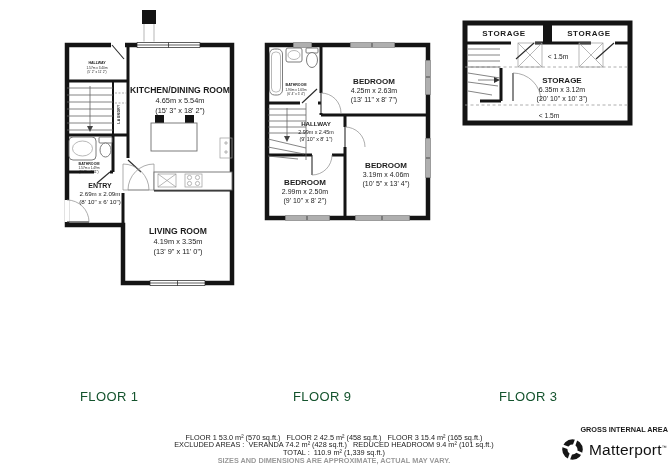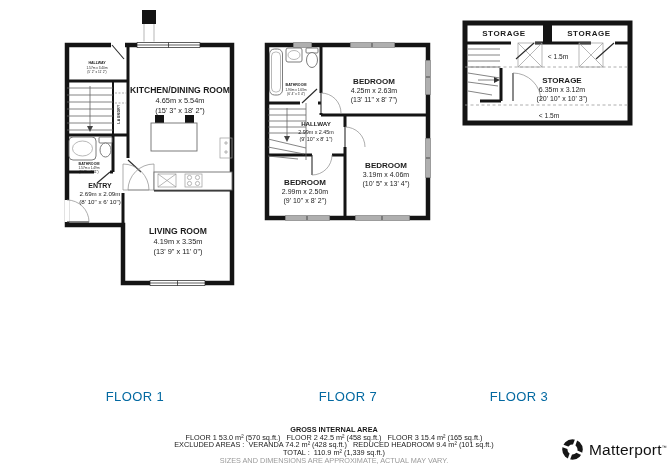--- a/index.html
+++ b/index.html
@@ -30,26 +30,26 @@
   .d2{font-size:7px;}
   .n3{font-size:7px;font-weight:600;}
   .d3{font-size:6.2px;}
   .n4{font-size:6.2px;font-weight:600;}
   .d4{font-size:5.4px;}
   .n5{font-size:3.6px;font-weight:600;}
   .d5{font-size:3.2px;}
   .n6{font-size:8px;font-weight:600;letter-spacing:.6px;}
   .note{font-size:6.6px;}
   .laundry-t{font-size:3.4px;font-weight:600;letter-spacing:.4px;}
-  .floor-label{position:absolute;width:110px;text-align:center;font-size:13px;
-    font-weight:500;letter-spacing:.4px;color:#0369a1;}
+  .floor-label{position:absolute;width:110px;text-align:left;font-size:13px;
+    font-weight:500;letter-spacing:.4px;color:#14532d;}
   .footer{position:absolute;left:0;right:0;top:426px;text-align:center;color:#191919;}
   .footer .fl{font-size:7.3px;line-height:7.7px;white-space:pre;}
-  .footer .ft{font-weight:600;}
-  .footer .fd{color:#9a9a9a;}
+  .footer .ft{font-weight:600;text-align:right;}
+  .footer .fd{color:#9a9a9a;font-weight:bold;}
   .logo{position:absolute;left:561px;top:438px;display:flex;align-items:center;gap:5px;}
   .logo-text{font-size:15.5px;font-weight:500;color:#101010;letter-spacing:.2px;}
   .logo-tm{font-size:5px;color:#101010;vertical-align:super;}
 </style>
 </head>
 <body>
 
 <svg class="abs" style="left:58px;top:8px" width="180" height="280" viewBox="0 0 180 280">
   <g>
     <rect class="blk" x="84" y="2" width="14" height="14"></rect>
@@ -274,22 +274,22 @@
     <text class="n6" x="131" y="18">STORAGE</text>
     <text class="note" x="100" y="41">&lt; 1.5m</text>
     <text class="n2" x="104" y="65">STORAGE</text>
     <text class="d2" x="104" y="74">6.35m x 3.12m</text>
     <text class="d2" x="104" y="83">(20' 10" x 10' 3")</text>
     <text class="note" x="91" y="100">&lt; 1.5m</text>
   </g>
 </svg>
 
 <div class="floor-label" style="left:80px;top:389px">FLOOR 1</div>
-<div class="floor-label" style="left:293px;top:389px">FLOOR 7</div>
-<div class="floor-label" style="left:464px;top:389px">FLOOR 3</div>
+<div class="floor-label" style="left:293px;top:389px">FLOOR 9</div>
+<div class="floor-label" style="left:499px;top:389px">FLOOR 3</div>
 
 <div class="footer">
   <div class="fl ft">GROSS INTERNAL AREA</div>
   <div class="fl">FLOOR 1 53.0 m² (570 sq.ft.)   FLOOR 2 42.5 m² (458 sq.ft.)   FLOOR 3 15.4 m² (165 sq.ft.)</div>
   <div class="fl">EXCLUDED AREAS :  VERANDA 74.2 m² (428 sq.ft.)   REDUCED HEADROOM 9.4 m² (101 sq.ft.)</div>
   <div class="fl">TOTAL :  110.9 m² (1,339 sq.ft.)</div>
   <div class="fl fd">SIZES AND DIMENSIONS ARE APPROXIMATE, ACTUAL MAY VARY.</div>
 </div>
 
 <div class="logo">

